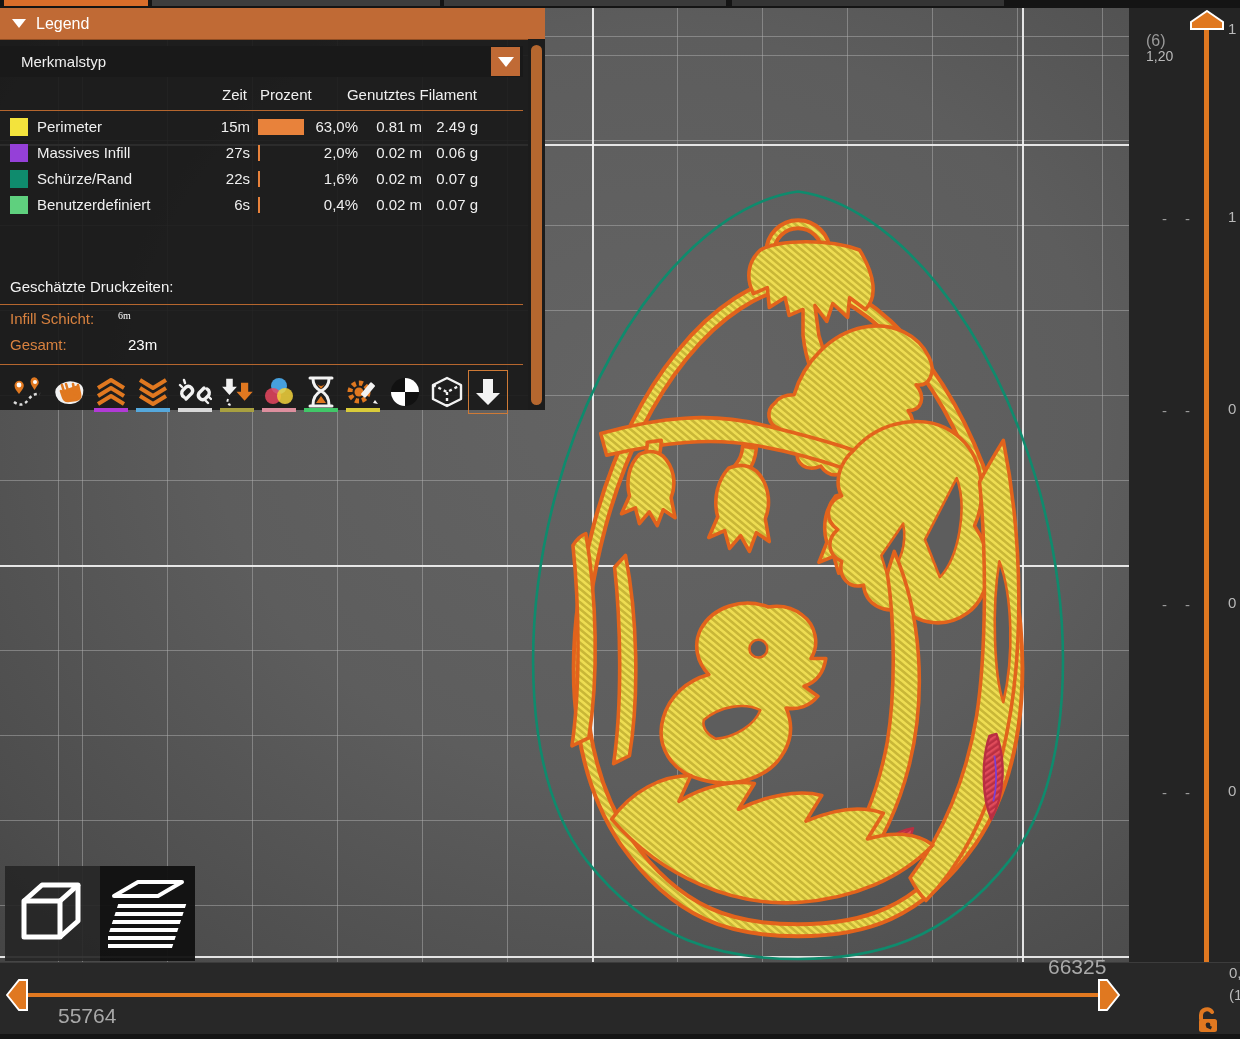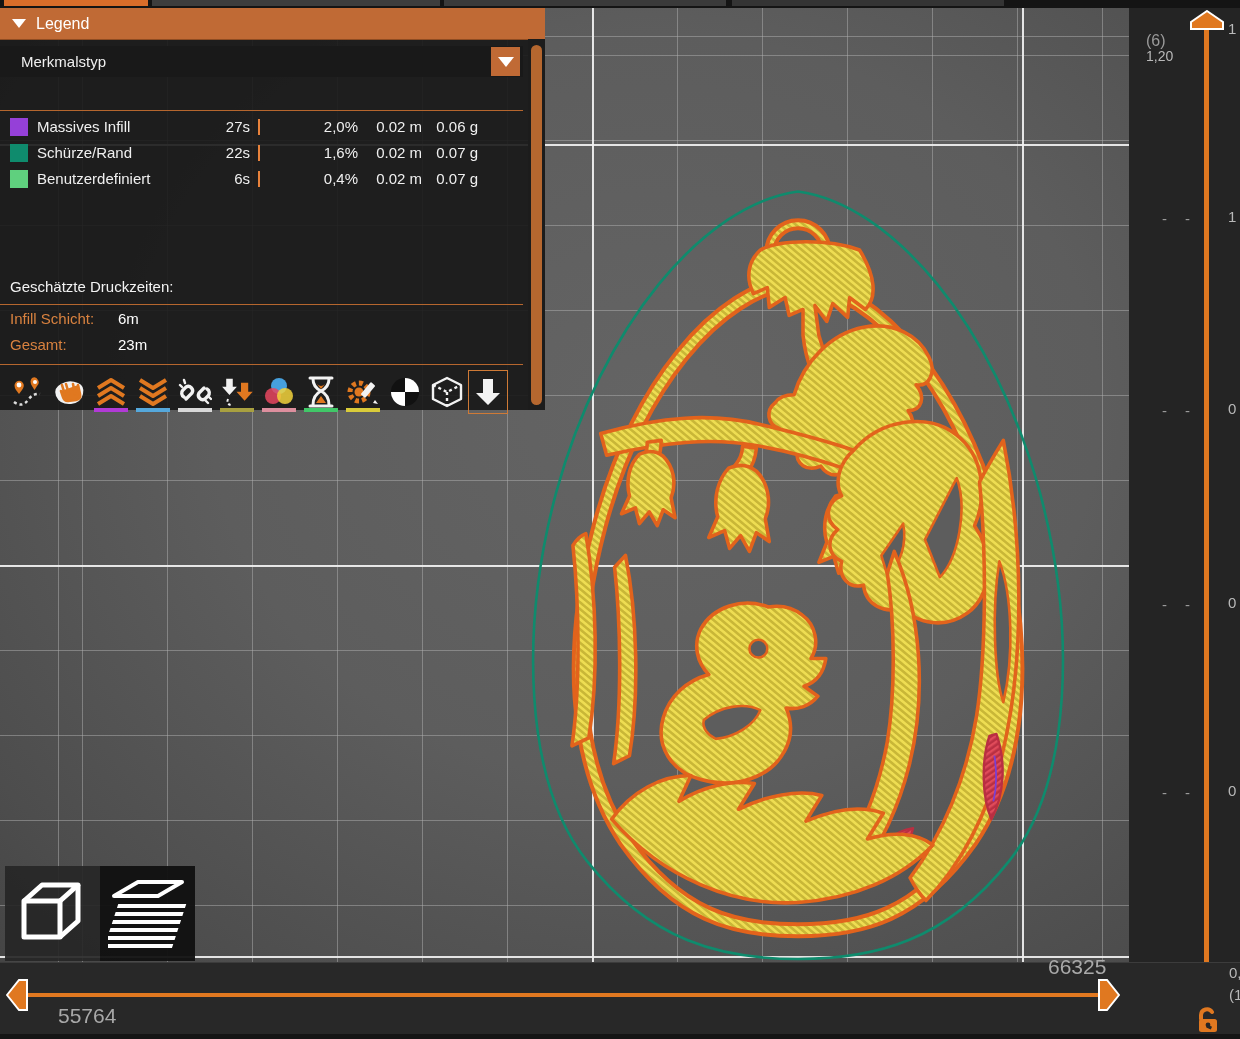--- a/index.html
+++ b/index.html
@@ -59,23 +59,23 @@
   .swatch{position:absolute;left:10px;top:4px;width:18px;height:18px;}
   .lbl{position:absolute;left:37px;top:4px;white-space:nowrap;}
   .time{position:absolute;left:160px;width:90px;top:4px;text-align:right;}
   .barfill{position:absolute;left:258px;top:5px;height:16px;background:#e8823b;}
   .pct{position:absolute;left:280px;width:78px;top:4px;text-align:right;}
   .len{position:absolute;left:360px;width:62px;top:4px;text-align:right;}
   .wt{position:absolute;left:428px;width:50px;top:4px;text-align:right;}
   .times-head{position:absolute;left:10px;top:270px;color:#f2f2f2;font-size:15px;}
   .t-hair1{top:296px;}
   .t-first-l{position:absolute;left:10px;top:302px;color:#d9823f;font-size:15px;}
-  .t-first-v{position:absolute;left:118px;top:302px;color:#fff;font-size:15px;}
+  .t-first-v{position:absolute;left:118px;top:302px;color:#fff;font-size:10px;font-family:Liberation Serif, serif;}
   .t-tot-l{position:absolute;left:10px;top:328px;color:#d9823f;font-size:15px;}
-  .t-tot-v{position:absolute;left:118px;top:328px;color:#fff;font-size:15px;}
+  .t-tot-v{position:absolute;left:128px;top:328px;color:#fff;font-size:15px;}
   .t-hair2{top:356px;}
   .iconrow{position:absolute;left:6px;top:362px;width:517px;height:44px;display:flex;}
   .ic{position:relative;width:42px;height:44px;display:flex;align-items:center;justify-content:center;}
   .ic svg{display:block;}
   .ic .ul{position:absolute;left:4px;bottom:2px;width:34px;height:4px;}
   .ic.sel{border:1px solid #cf7a36;width:38px;height:42px;}
   .ul-retr{background:#b13ad6;}.ul-deretr{background:#55a8dc;}.ul-seam{background:#d8d8d8;}
   .ul-tool{background:#a8a040;}.ul-color{background:#dd8f9e;}.ul-pause{background:#41c768;}
   .ul-gcode{background:#d9cb3a;}
   .scrollbar{position:absolute;right:0;top:31px;width:17px;height:371px;background:#1c1c1c;}
@@ -214,23 +214,37 @@
   <div class="legend-header">
     <span class="tri-down"></span>
     <span>Legend</span>
   </div>
   <div class="dropdown">
     <span>Merkmalstyp</span>
     <span class="dd-btn">
       <span class="tri-down"></span>
     </span>
   </div>
+  <div class="colhead">
+    <span class="zeit">Zeit</span>
+    <span class="prozent">Prozent</span>
+    <span class="filament">Genutztes Filament</span>
+  </div>
   <div class="hairline" style="top:102px"></div>
 
   <div class="rows">
+    <div class="lrow">
+      <span class="swatch" style="background: rgb(243, 227, 60);"></span>
+      <span class="lbl">Perimeter</span>
+      <span class="time">15m</span>
+      <span class="barfill" style="width: 45.99px;"></span>
+      <span class="pct">63,0%</span>
+      <span class="len">0.81 m</span>
+      <span class="wt">2.49 g</span>
+    </div>
     <div class="lrow">
       <span class="swatch" style="background: rgb(149, 64, 216);"></span>
       <span class="lbl">Massives Infill</span>
       <span class="time">27s</span>
       <span class="barfill" style="width: 2px;"></span>
       <span class="pct">2,0%</span>
       <span class="len">0.02 m</span>
       <span class="wt">0.06 g</span>
     </div>
     <div class="lrow">

